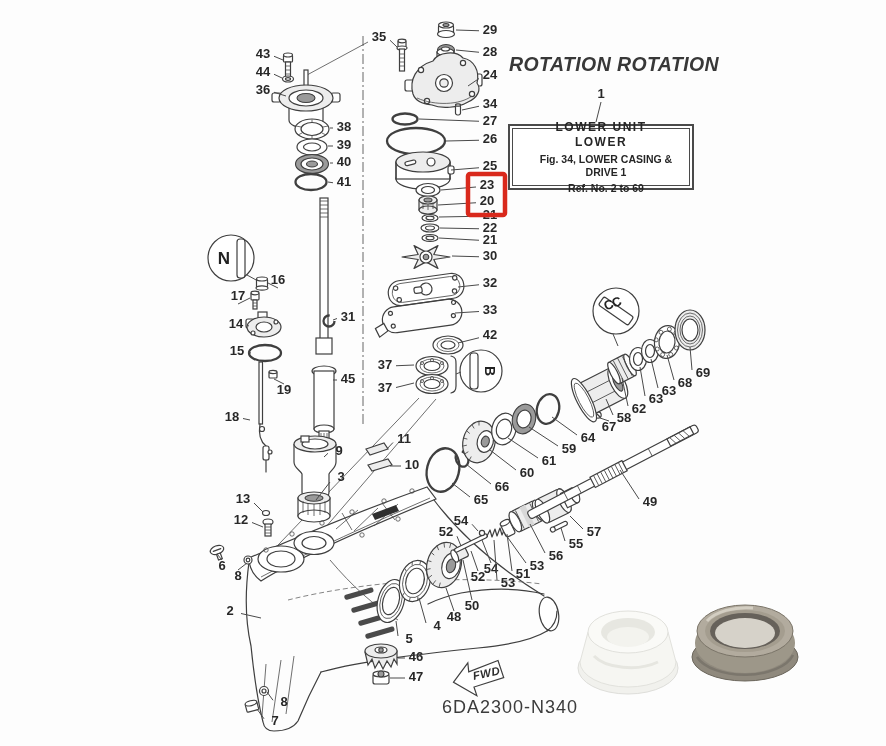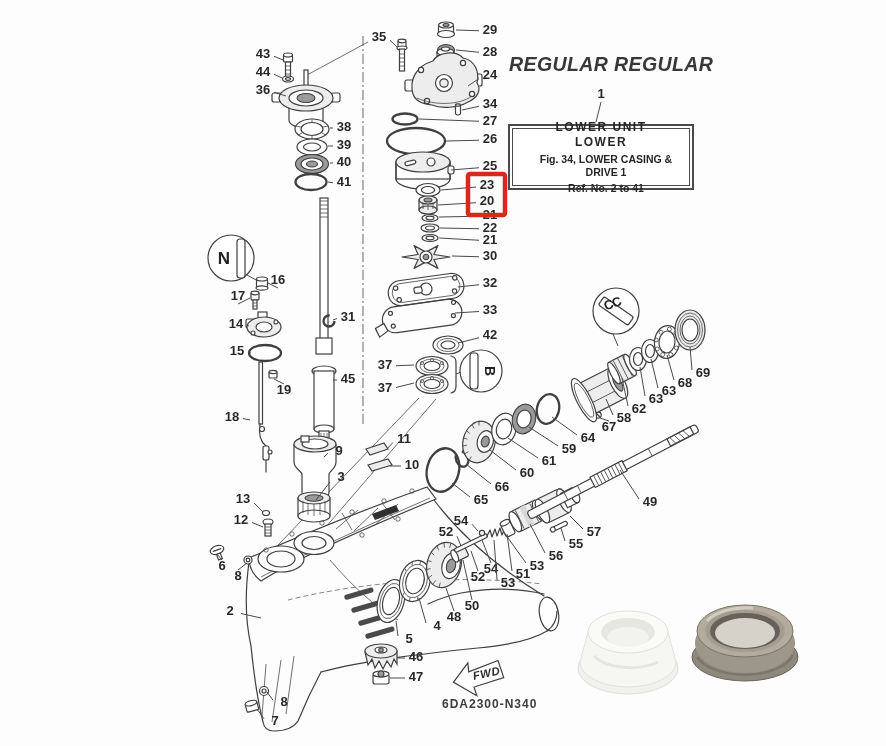--- a/index.html
+++ b/index.html
@@ -23,21 +23,21 @@
   
   .title{position:absolute;left:509px;top:53px;font-style:italic;font-weight:700;
          font-size:19.5px;letter-spacing:.4px;color:#383838;white-space:nowrap;}
   .infobox{position:absolute;left:508px;top:124px;width:186px;height:66px;
            border:2px solid #4a4a4a;background:#fff;box-sizing:border-box;}
   .infobox-inner{margin:2px;border:1px solid #4a4a4a;height:calc(100% - 6px);
            display:flex;flex-direction:column;align-items:center;justify-content:center;
            color:#262626;text-align:center;}
   .ib1{font-size:12px;font-weight:700;letter-spacing:1.5px;line-height:15px;}
   .ib2{font-size:10.5px;font-weight:700;line-height:13px;margin-top:3px;margin-left:10px;}
-  .code{position:absolute;left:442px;top:697px;font-size:12px;font-weight:700;
+  .code{position:absolute;left:442px;top:697px;font-size:18px;font-weight:400;
         letter-spacing:1px;color:#3c3c3c;white-space:nowrap;}
   .fwdtext{font-family:"Liberation Sans",sans-serif;font-style:italic;font-weight:700;
         font-size:11.5px;fill:#2e2e2e;text-anchor:middle;letter-spacing:.5px}
 </style>
 </head>
 <body>
 
 <div id="stage">
 
 <svg width="886" height="746" viewBox="0 0 886 746">
@@ -670,26 +670,26 @@
         <text x="685" y="384" class="callout">68</text>
         <line x1="692" y1="370" x2="690" y2="347" class="leader"></line>
         <text x="703" y="374" class="callout">69</text>
         <line x1="639" y1="499" x2="620" y2="470" class="leader"></line>
         <text x="650" y="503" class="callout">49</text>
       </g>
 
   <rect id="highlight-rect" class="hl" rx="2" x="468" y="174" width="37" height="41" stroke="#d9291c"></rect>
 </svg>
 
-<div class="title">REGULAR REGULAR</div>
+<div class="title">ROTATION ROTATION</div>
 
 <div class="infobox">
   <div class="infobox-inner">
     <div class="ib1">LOWER UNIT</div>
     <div class="ib1">LOWER</div>
     <div class="ib2">Fig. 34, LOWER CASING &amp; DRIVE 1</div>
-    <div class="ib2">Ref. No. 2 to 41</div>
+    <div class="ib2">Ref. No. 2 to 69</div>
   </div>
 </div>
 
 <div class="code">6DA2300-N340</div>
 
 </div>
 
 </body></html>

